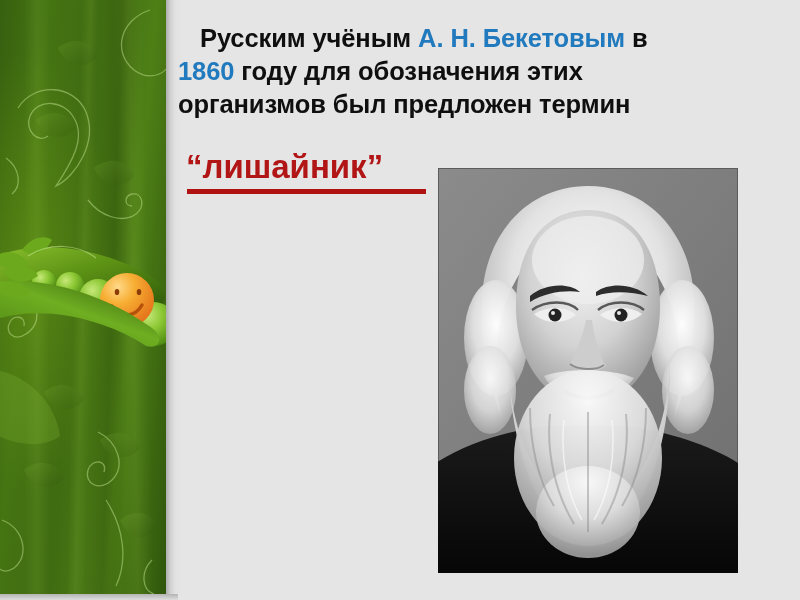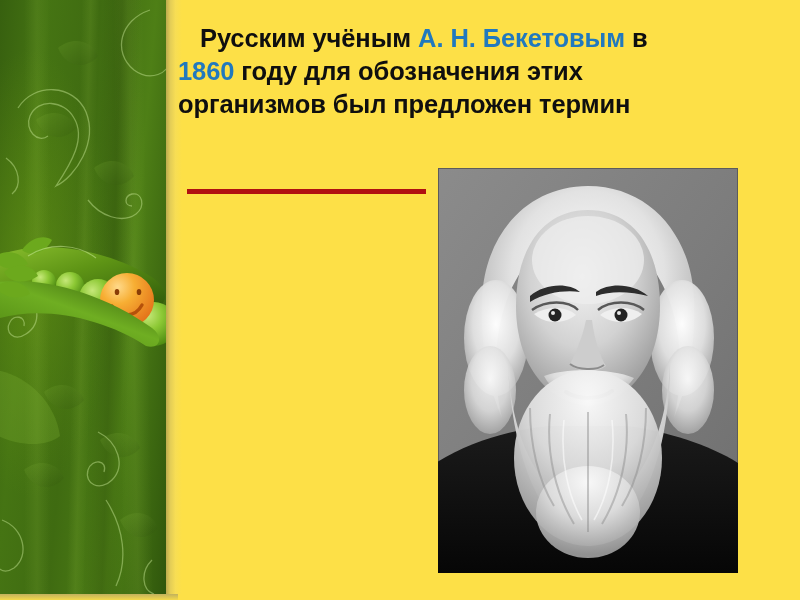--- a/index.html
+++ b/index.html
@@ -11,21 +11,21 @@
     height: 600px;
     background: #ffffff;
     font-family: "Liberation Sans", sans-serif;
     overflow: hidden;
     position: relative;
   }
 
   #slide {
     position: absolute;
     inset: 0;
-    background: #fde047;
+    background: #e5e5e5;
     overflow: hidden;
   }
 
   
   #sidebar {
     position: absolute;
     left: 0;
     top: 0;
     width: 166px;
     height: 594px;
@@ -211,20 +211,21 @@
       <path d="M-30 370 C10 362, 54 392, 60 436 C40 452, -6 444, -30 414 Z" fill="rgba(130,185,55,0.25)"></path>
     </svg>
   </div>
   <div id="sidebar-shadow"></div>
   <div id="sidebar-bottom-shadow"></div>
 
   <div id="textblock">
     <p class="para"><span>Русским учёным </span><span class="blue">А. Н. Бекетовым</span><span> в </span><span class="blue">1860</span><span> году для обозначения этих организмов был предложен термин</span></p>
   </div>
 
+  <div id="term-line">“лишайник”</div>
   <div id="term-underline"></div>
 
   <div id="portrait">
     <svg viewBox="0 0 300 405" preserveAspectRatio="none">
       <defs>
         <linearGradient id="bgG" x1="0" y1="0" x2="1" y2="1">
           <stop offset="0%" stop-color="#8b8b8b"></stop>
           <stop offset="55%" stop-color="#7c7c7c"></stop>
           <stop offset="100%" stop-color="#6e6e6e"></stop>
         </linearGradient>

